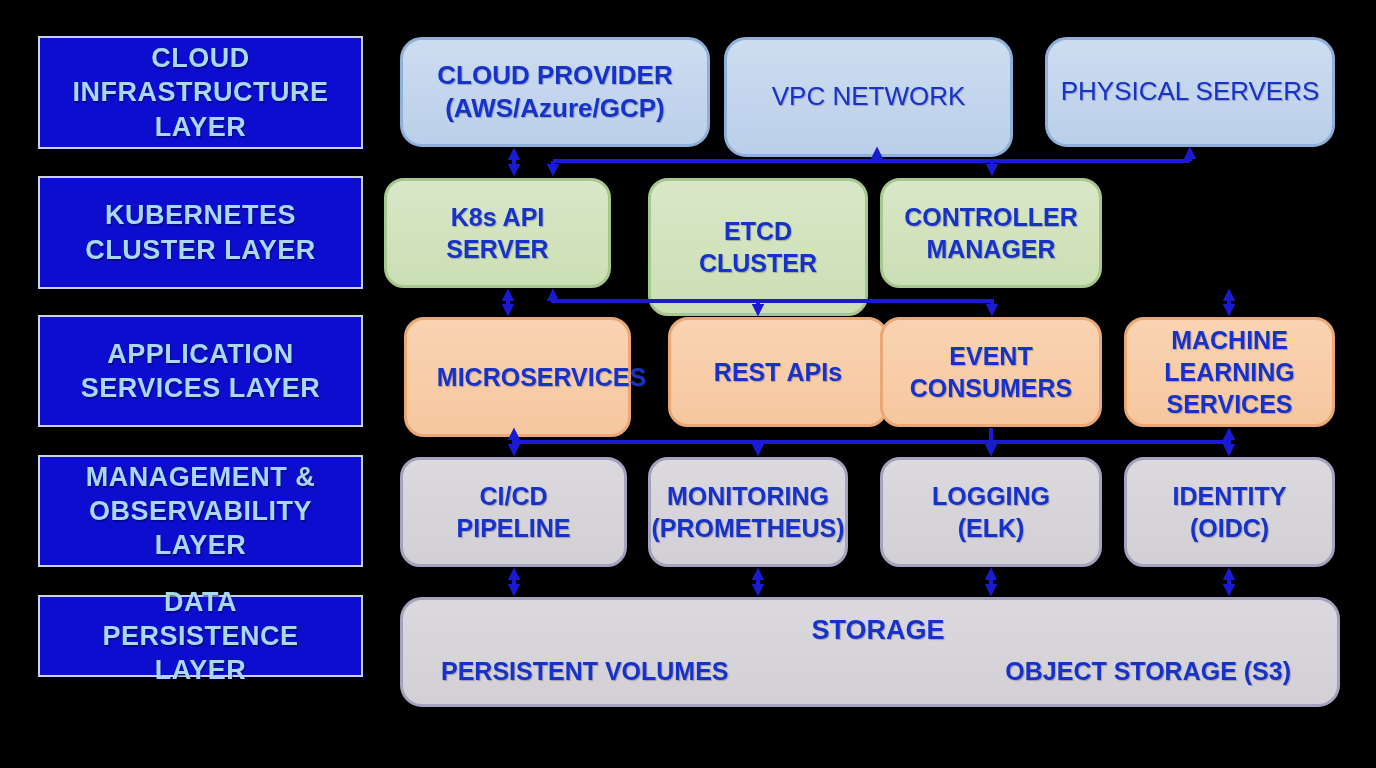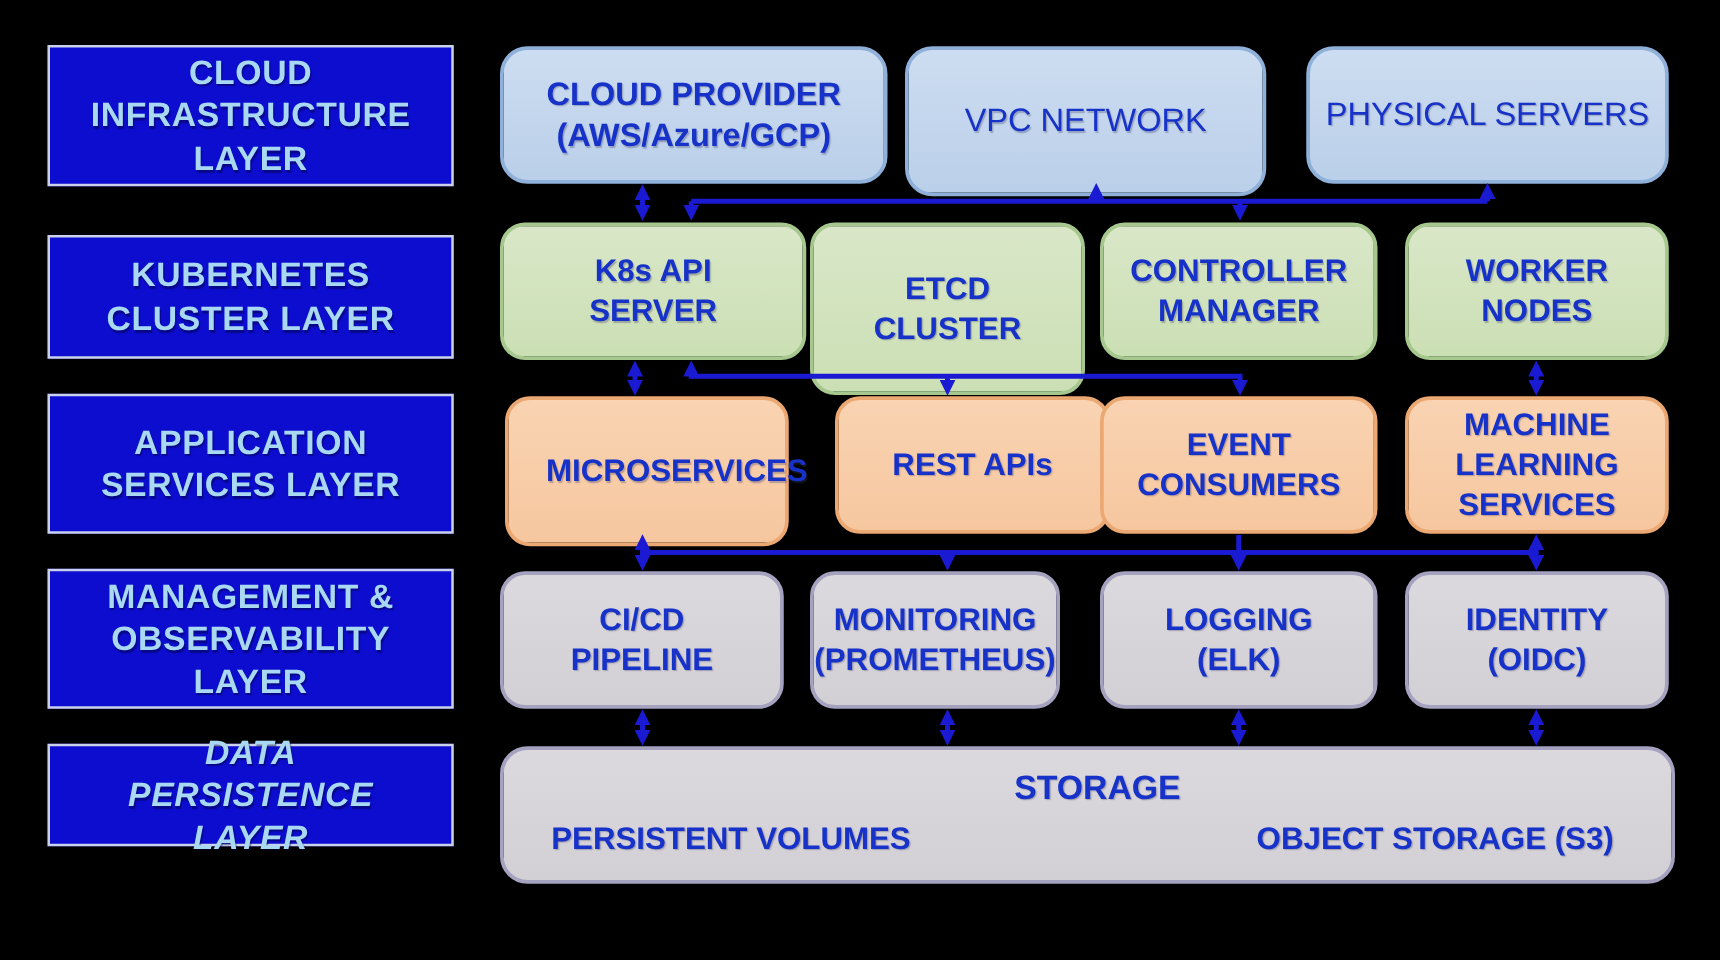--- a/index.html
+++ b/index.html
@@ -88,44 +88,42 @@
   }
 </style>
 </head>
 <body>
 
 <div id="canvas">
 
   <div class="layer-box" style="top:36px;height:113px;">CLOUD
 INFRASTRUCTURE
 LAYER</div>
-  <div class="layer-box" style="top:176px;height:99px;margin-top:12px;">KUBERNETES
+  <div class="layer-box" style="top:176px;height:113px;">KUBERNETES
 CLUSTER LAYER</div>
   <div class="layer-box" style="top:315px;height:112px;">APPLICATION
 SERVICES LAYER</div>
   <div class="layer-box" style="top:455px;height:112px;">MANAGEMENT &amp;
 OBSERVABILITY
 LAYER</div>
-  <div class="layer-box" style="top:595px;height:82px;font-style:italic;">DATA
+  <div class="layer-box" style="top:595px;height:82px;">DATA
 PERSISTENCE
 LAYER</div>
 
   <div class="node row-cloud" style="left:400px;top:37px;width:310px;height:110px;">CLOUD PROVIDER
 (AWS/Azure/GCP)</div>
   <div class="node row-cloud fw-med" style="left:724px;top:37px;width:289px;height:120px;">VPC NETWORK</div>
   <div class="node row-cloud fw-med" style="left:1045px;top:37px;width:290px;height:110px;">PHYSICAL SERVERS</div>
 
-  <div class="node row-k8s" style="left:400px;top:178px;width:245px;height:110px;">K8s API
+  <div class="node row-k8s" style="left:384px;top:178px;width:227px;height:110px;">K8s API
 SERVER</div>
   <div class="node row-k8s" style="left:648px;top:178px;width:220px;height:138px;">ETCD
 CLUSTER</div>
   <div class="node row-k8s" style="left:880px;top:178px;width:222px;height:110px;">CONTROLLER
 MANAGER</div>
-  <div class="node row-k8s" style="left:1124px;top:178px;width:211px;height:110px;">WORKER
-NODES</div>
 
   <div class="node row-app" style="left:404px;top:317px;width:227px;height:120px;padding-left:48px;">MICROSERVICES</div>
   <div class="node row-app" style="left:648px;top:317px;width:220px;height:110px;margin-left:20px;">REST APIs</div>
   <div class="node row-app" style="left:880px;top:317px;width:222px;height:110px;">EVENT
 CONSUMERS</div>
   <div class="node row-app" style="left:1124px;top:317px;width:211px;height:110px;">MACHINE
 LEARNING
 SERVICES</div>
 
   <div class="node row-mgmt" style="left:400px;top:457px;width:227px;height:110px;">CI/CD

